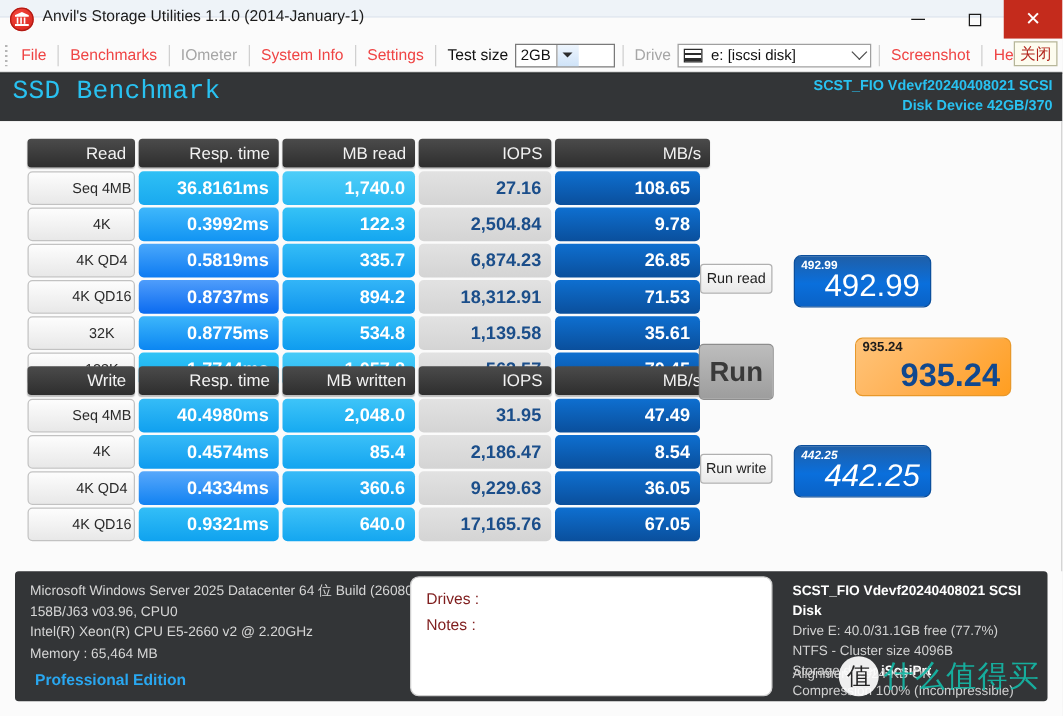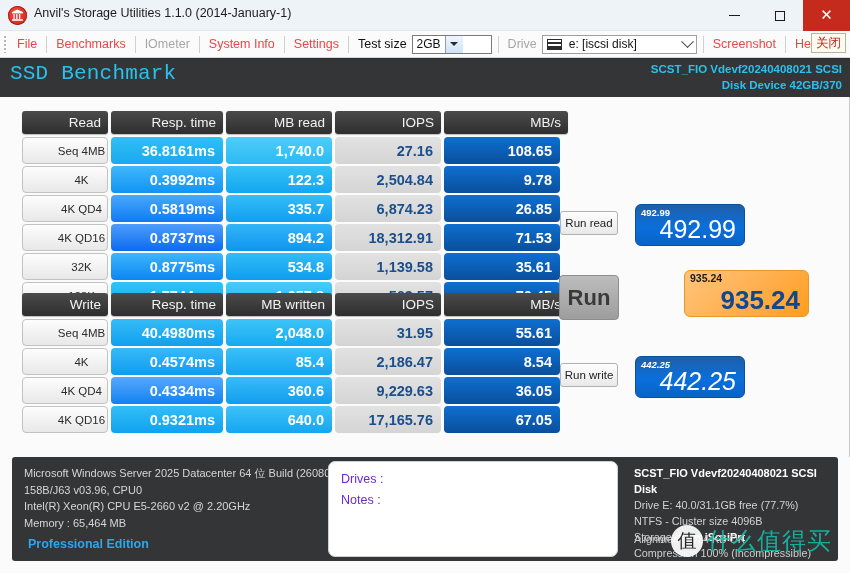--- a/index.html
+++ b/index.html
@@ -5,21 +5,21 @@
   html,body{margin:0;padding:0;}
   body{
     width:850px;height:573px;overflow:hidden;
     font-family:"Liberation Sans", sans-serif;
     background:#f0f0f0;
     -webkit-font-smoothing:antialiased;
   }
   #app{position:relative;width:850px;height:573px;background:#fbfbfb;box-sizing:border-box;}
 
   
-  .titlebar{position:absolute;left:0;top:0;width:850px;height:31px;background:#eef3f8;
+  .titlebar{position:absolute;left:0;top:0;width:850px;height:14px;background:#eef3f8;
             border-bottom:1px solid #dfe6ee;box-sizing:border-box;}
   .tb-icon{position:absolute;left:8px;top:6px;width:19px;height:19px;border-radius:50%;
            background:radial-gradient(circle at 35% 30%,#f4453c,#d4231a);
            box-shadow:inset 0 0 0 1px #b01b14;}
   .tb-icon svg{position:absolute;left:3px;top:3px;}
   .tb-title{position:absolute;left:34px;top:6px;font-size:12.5px;color:#1b1b1b;white-space:nowrap;}
   .tb-btns{position:absolute;right:0;top:0;height:31px;display:flex;}
   .tb-btn{width:46px;height:31px;display:flex;align-items:center;justify-content:center;
           font-size:13px;color:#1b1b1b;}
   .tb-btn.close{width:47px;background:#c42b1c;color:#fff;}
@@ -112,21 +112,21 @@
   .score.blue .num{color:#ffffff;}
   .score.orange .num{color:#10488f;font-weight:bold;}
 
   
   .info{position:absolute;left:12px;top:457px;width:826px;height:104px;background:#333537;
         border-radius:3px;box-sizing:border-box;}
   .info .sys{position:absolute;left:12px;top:8px;font-size:11px;color:#d6d6d6;line-height:16.5px;}
   .info .edition{position:absolute;left:16px;top:80px;font-size:12.5px;font-weight:bold;color:#29a7f0;}
   .notes{position:absolute;left:328px;top:461px;width:290px;height:96px;background:#fff;
          border:1px solid #cfcfcf;border-radius:7px;box-sizing:border-box;}
-  .notes .ln{position:absolute;left:12px;font-size:12.5px;color:#6d28d9;}
+  .notes .ln{position:absolute;left:12px;font-size:12.5px;color:#7f1d1d;}
   .info .drv{position:absolute;left:622px;top:8px;font-size:10.8px;color:#d2d2d2;line-height:16px;}
   .info .drv b{color:#ffffff;}
   .info .drv2{position:absolute;left:622px;top:75px;font-size:10.8px;color:#cfcfcf;line-height:14px;}
 
   
   .wm{position:absolute;right:6px;bottom:4px;display:flex;align-items:center;opacity:.92;}
   .wm .bubble{width:32px;height:32px;border-radius:50%;background:#ffffff;color:#222;
               display:flex;align-items:center;justify-content:center;font-size:19px;
               font-family:"DejaVu Sans",sans-serif;margin-right:4px;}
   .wm .txt{font-size:24px;color:#14b8a6;font-family:"DejaVu Sans",sans-serif;letter-spacing:1px;}
@@ -269,21 +269,21 @@
         <div class="hcell h-mb">MB written</div>
         <div class="hcell h-iops">IOPS</div>
         <div class="hcell h-mbs">MB/s</div>
       </div>
 
       <div class="trow">
         <div class="cell c-label">Seq 4MB</div>
         <div class="cell c-resp" style="background:linear-gradient(to bottom,#35bcf7,#10a0ef)">40.4980ms</div>
         <div class="cell c-mb" style="background:linear-gradient(to bottom,#3ec4f8,#16aaf1)">2,048.0</div>
         <div class="cell c-iops">31.95</div>
-        <div class="cell c-mbs">55.61</div>
+        <div class="cell c-mbs">47.49</div>
       </div>
       <div class="trow">
         <div class="cell c-label">4K</div>
         <div class="cell c-resp" style="background:linear-gradient(to bottom,#37baf7,#0f9bef)">0.4574ms</div>
         <div class="cell c-mb" style="background:linear-gradient(to bottom,#3bc0f8,#13a5f0)">85.4</div>
         <div class="cell c-iops">2,186.47</div>
         <div class="cell c-mbs">8.54</div>
       </div>
       <div class="trow">
         <div class="cell c-label">4K QD4</div>

